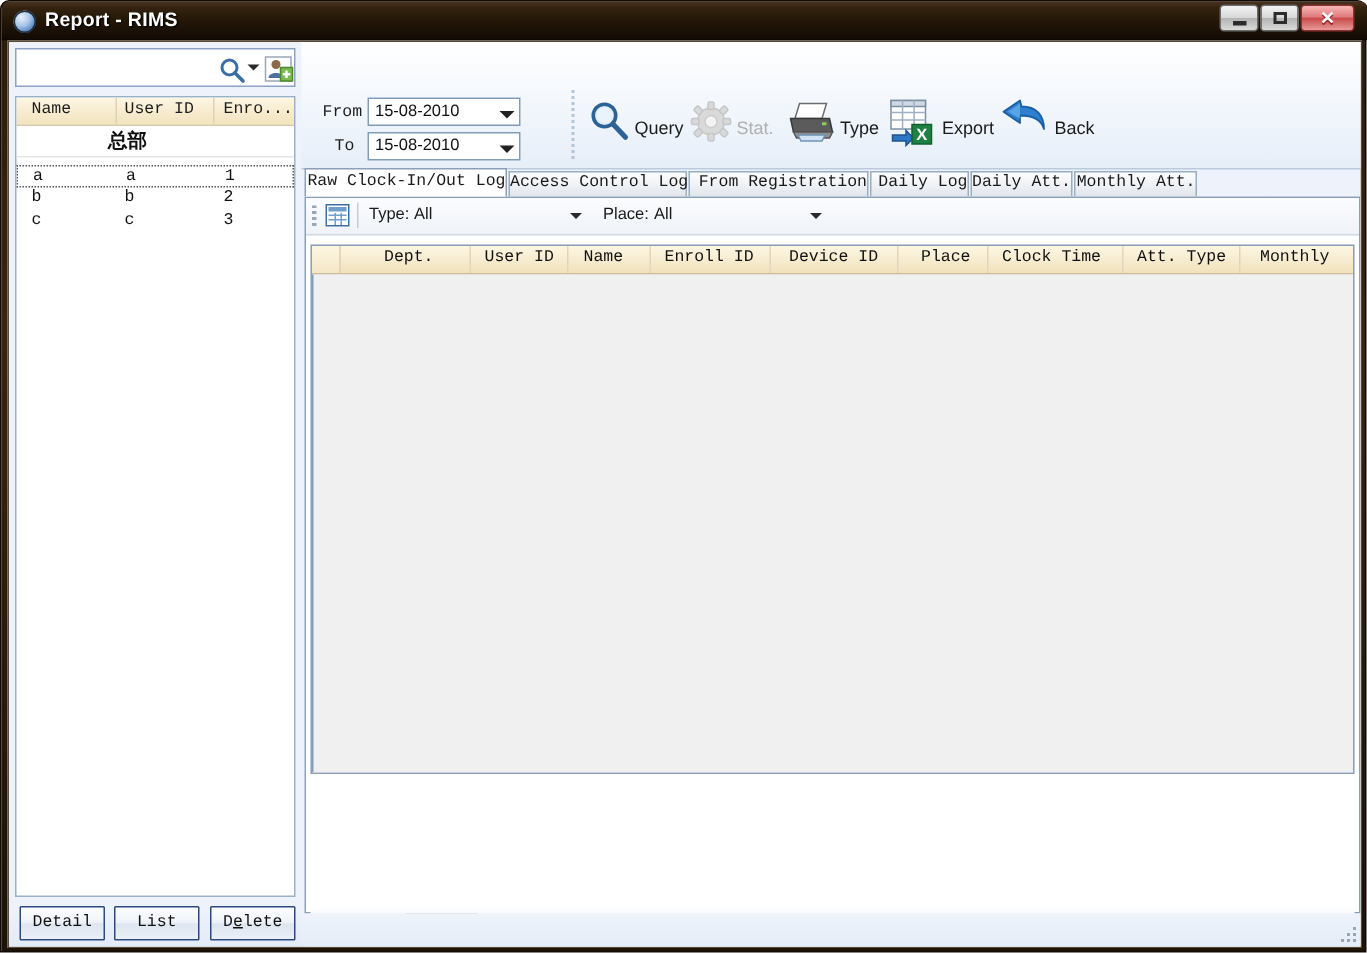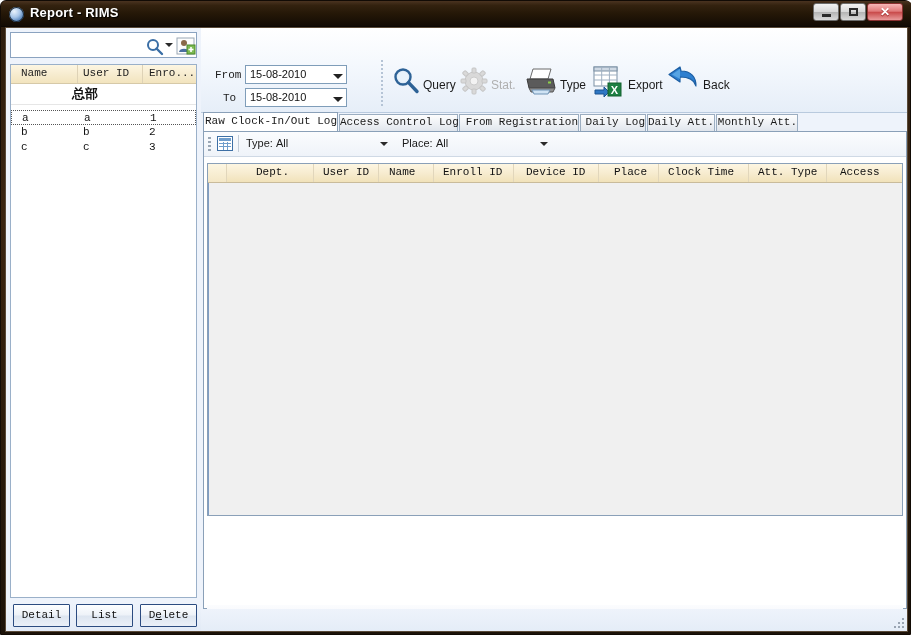--- a/index.html
+++ b/index.html
@@ -792,21 +792,21 @@
             <div class="dgh" style="left:235px;">Enroll ID</div>
             <div class="dgs" style="left:305px;"></div>
             <div class="dgh" style="left:318px;">Device ID</div>
             <div class="dgs" style="left:390px;"></div>
             <div class="dgh" style="left:406px;">Place</div>
             <div class="dgs" style="left:450px;"></div>
             <div class="dgh" style="left:460px;">Clock Time</div>
             <div class="dgs" style="left:540px;"></div>
             <div class="dgh" style="left:550px;">Att. Type</div>
             <div class="dgs" style="left:618px;"></div>
-            <div class="dgh" style="left:632px;">Access</div>
+            <div class="dgh" style="left:632px;">Monthly</div>
           </div>
           <div id="dg-body"></div>
         </div>
 
         <div id="navigator">
           <div id="nav-grip"></div>
 
           <div class="navbtn" style="left:13px;">
             <svg width="20" height="18" viewBox="0 0 20 18">
               <rect x="4" y="4" width="2" height="10" fill="#6d7c8b"></rect>

